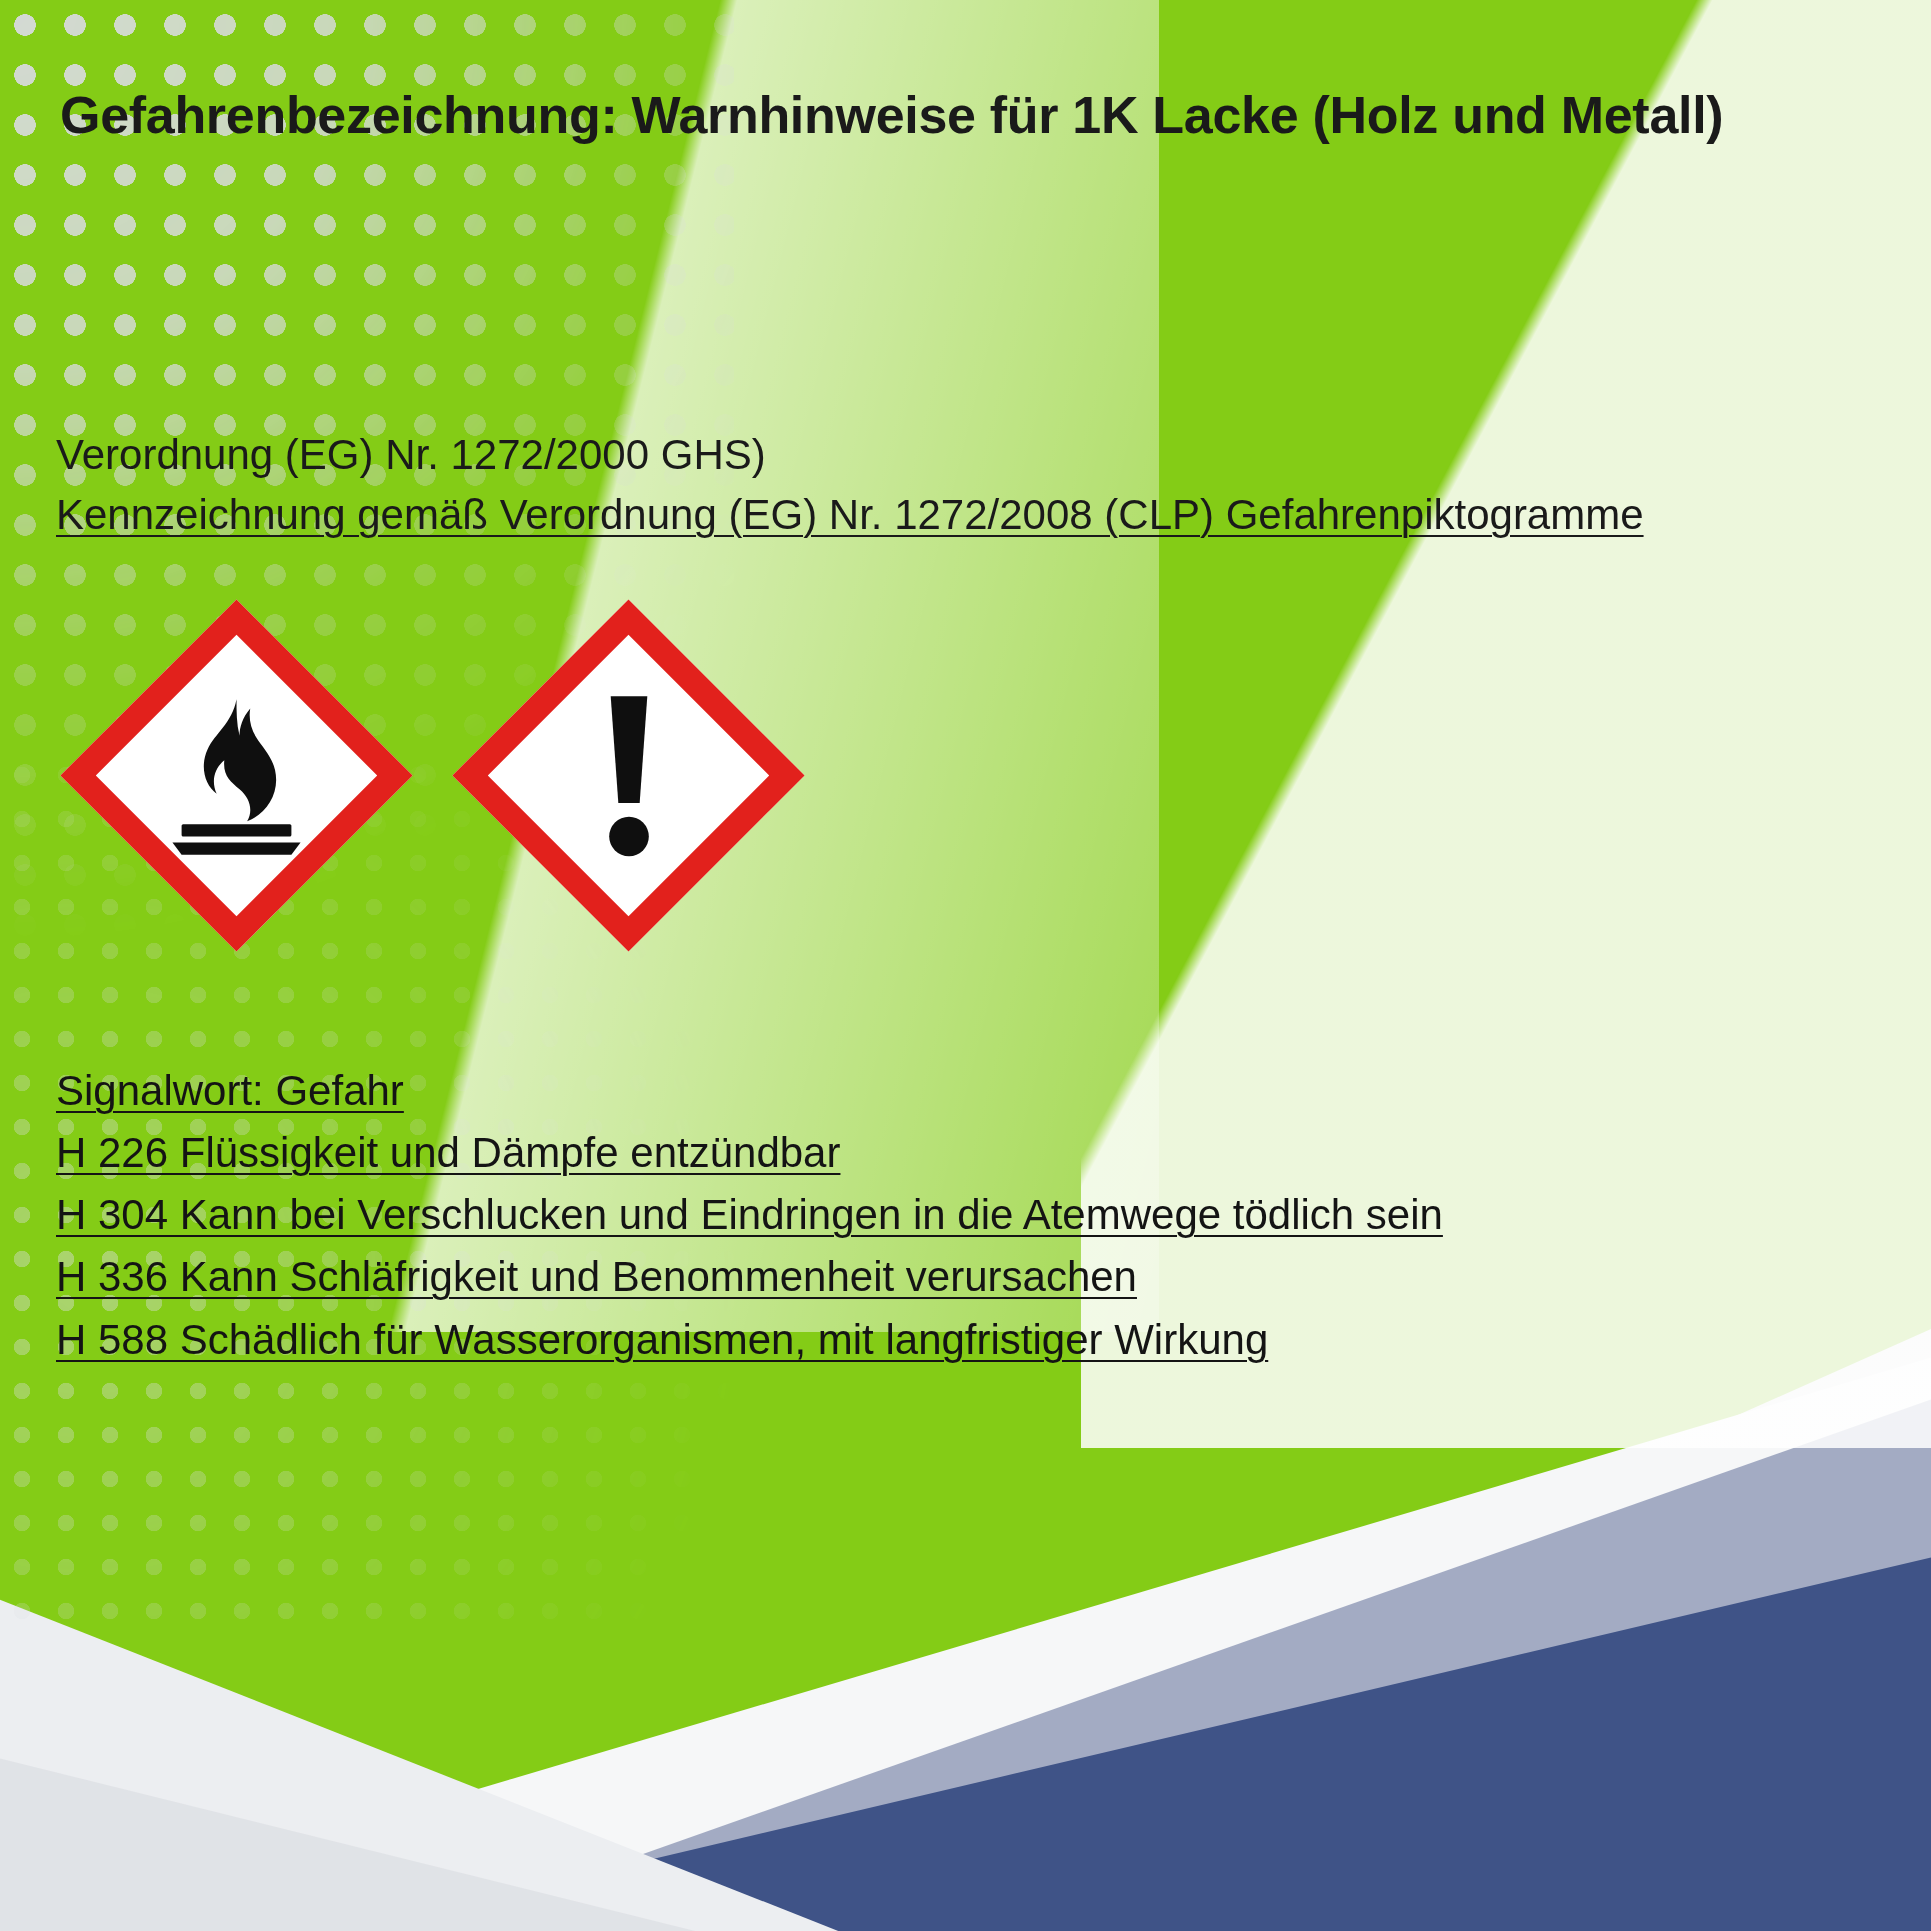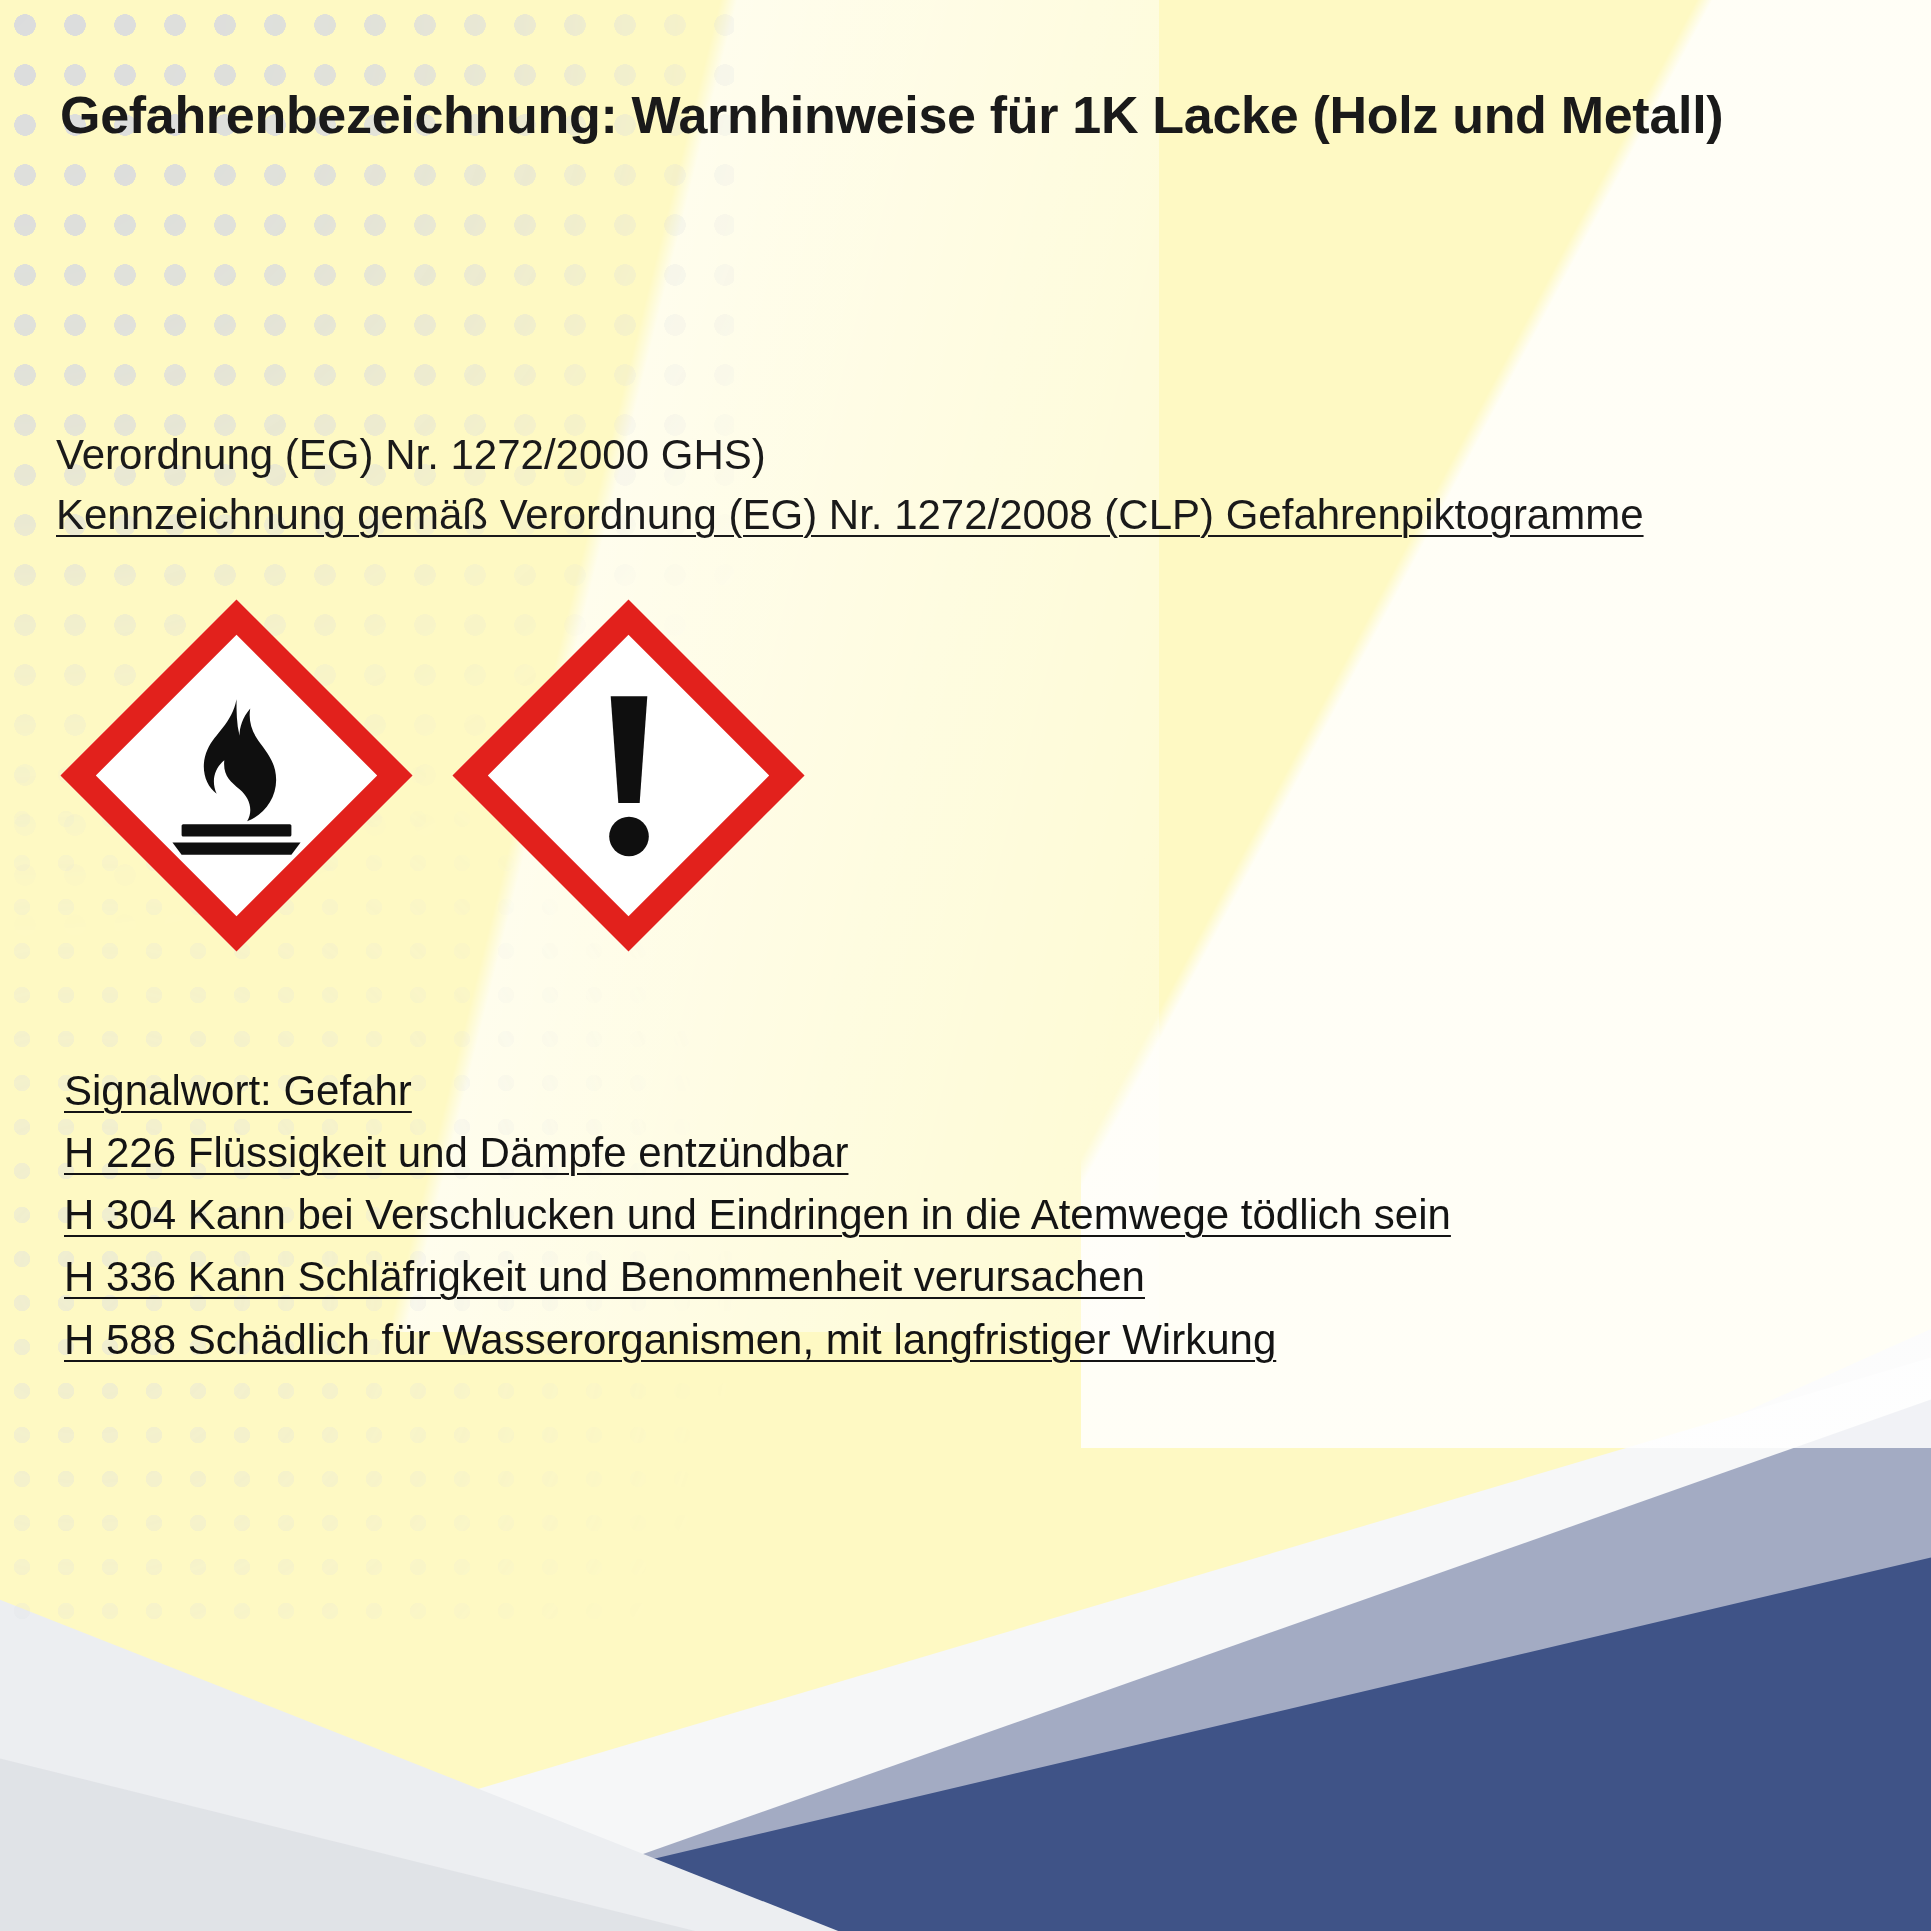--- a/index.html
+++ b/index.html
@@ -11,21 +11,21 @@
     height: 1931px;
     font-family: "Liberation Sans", sans-serif;
     background: #ffffff;
     overflow: hidden;
   }
 
   #page {
     position: relative;
     width: 1931px;
     height: 1931px;
-    background: #fef9c3;
+    background: #84cc16;
     overflow: hidden;
   }
 
   
   .bg-layer {
     position: absolute;
     inset: 0;
     pointer-events: none;
   }
 
@@ -206,21 +206,21 @@
     top: 0;
     width: 357px;
     height: 357px;
     display: flex;
     align-items: center;
     justify-content: center;
   }
 
   .hazard-block {
     position: absolute;
-    left: 64px;
+    left: 56px;
     top: 1060px;
     width: 1834px;
   }
 
   .hazard-line {
     font-size: 42px;
     color: #141414;
     line-height: 1.48;
     white-space: nowrap;
     display: inline-block;

